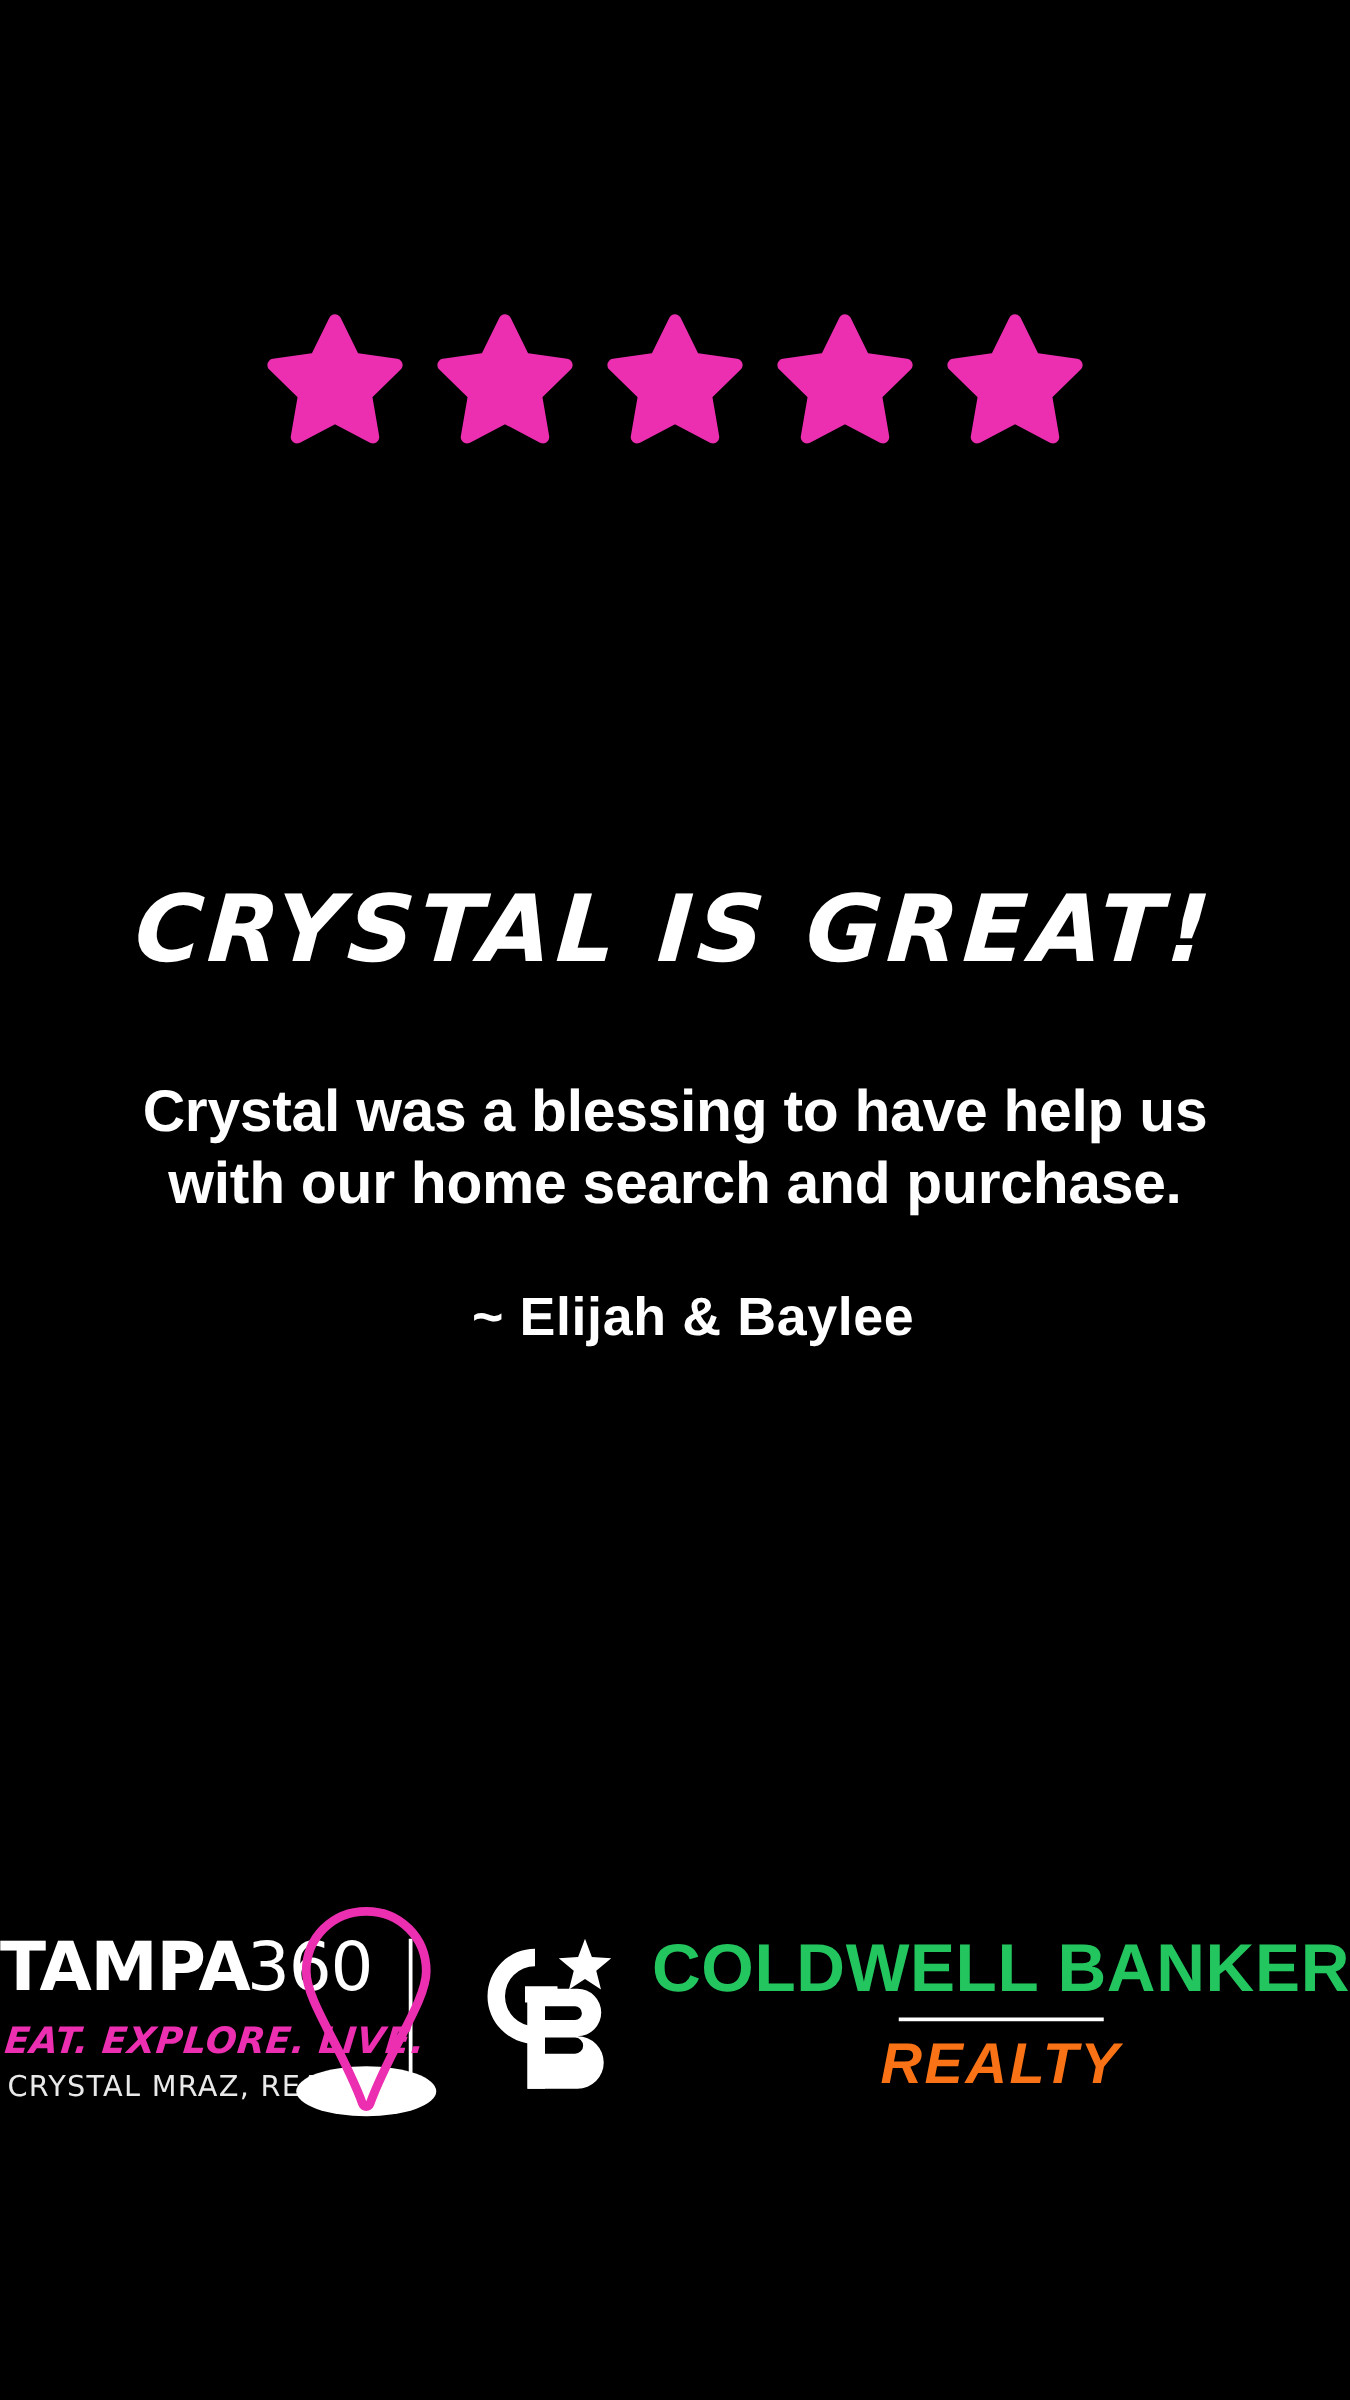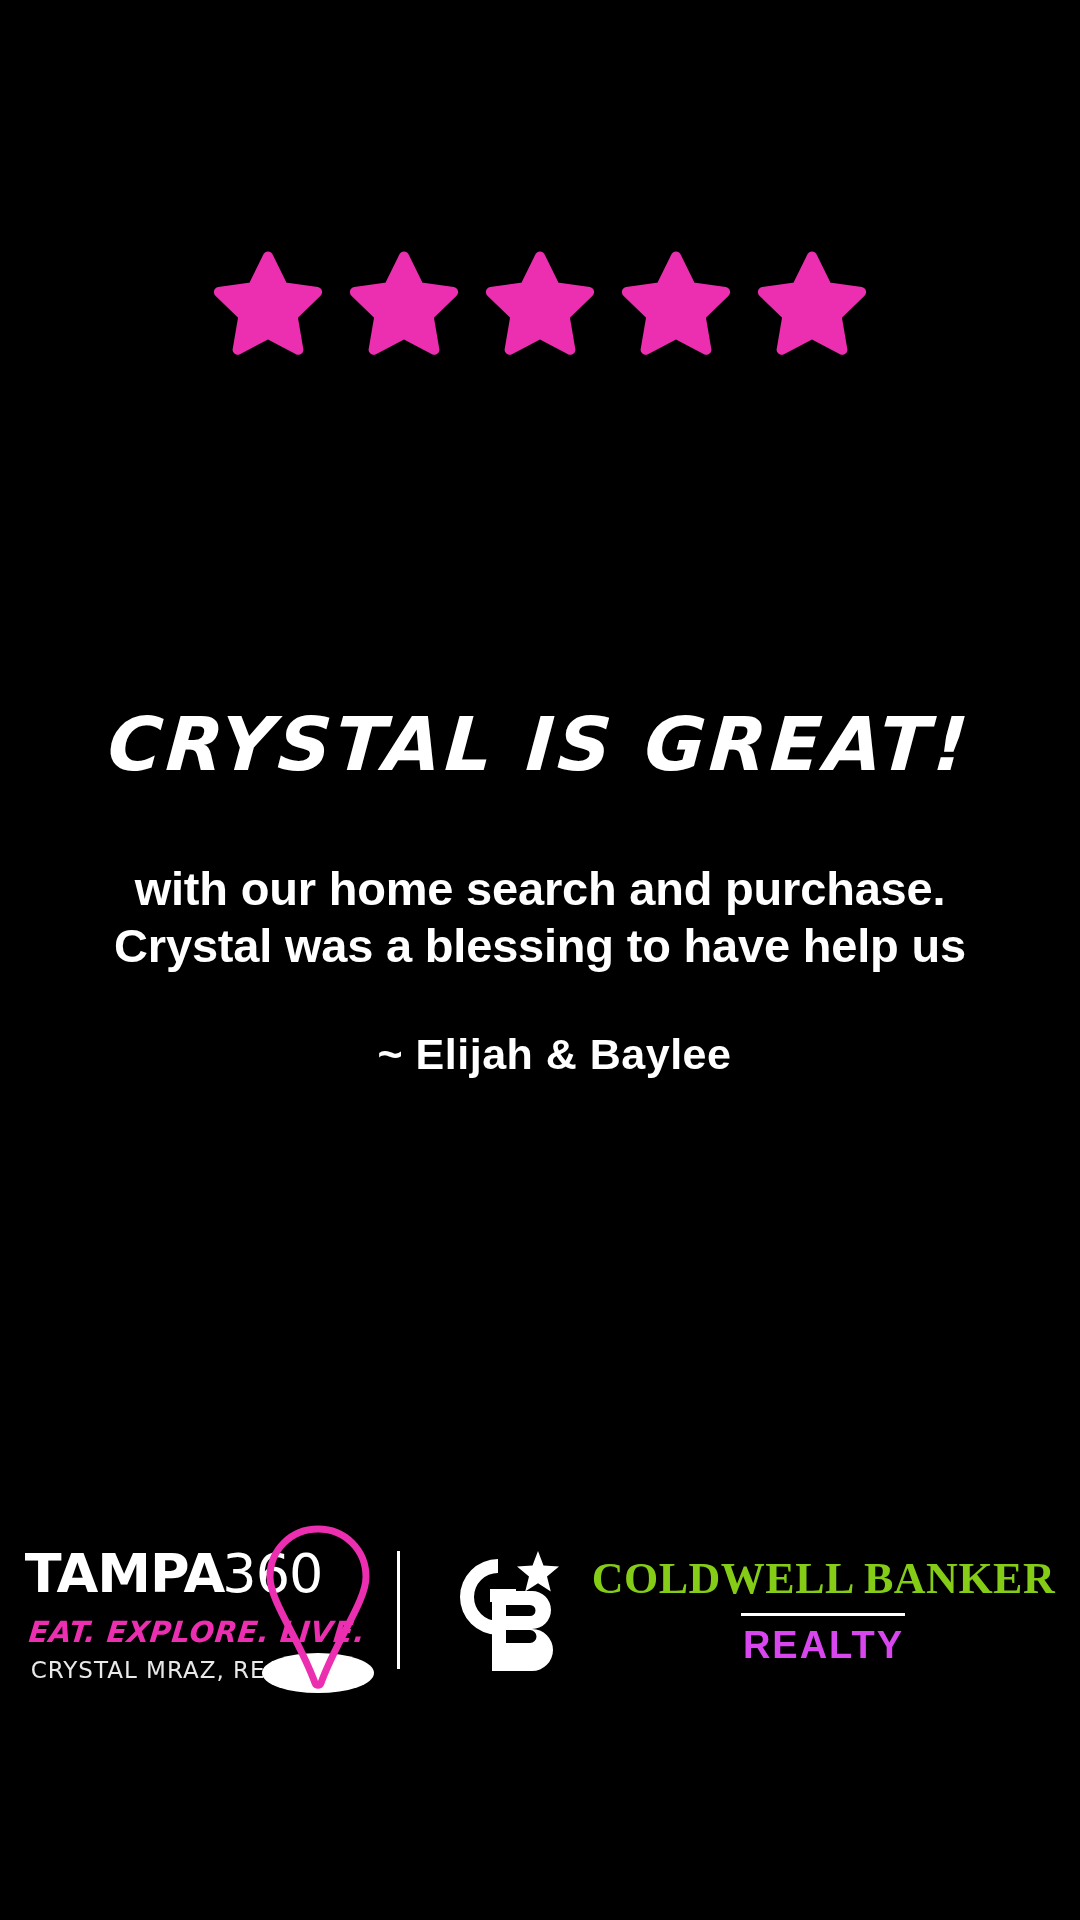--- a/index.html
+++ b/index.html
@@ -185,41 +185,42 @@
     height:150px;
   }
   .cb-mark { width:124px; height:130px; display:block; }
   .cb-text {
     display:flex;
     flex-direction:column;
     align-items:center;
     justify-content:center;
   }
   .cb-name {
-    font-family:Liberation Serif, serif;
-    font-weight:700;
-    font-size:44px;
+    font-family:Liberation Sans, sans-serif;
+    font-weight:700;
+    font-size:54px;
     letter-spacing:0.5px;
-    color:#84cc16;
+    color:#22c55e;
     line-height:1;
     white-space:nowrap;
   }
   .cb-rule {
     width:164px;
     height:3px;
     background:#ffffff;
     margin:12px 0 10px 0;
   }
   .cb-sub {
     font-family:"Liberation Sans", sans-serif;
     font-weight:700;
-    font-size:38px;
+    font-size:46px;
     letter-spacing:2px;
-    color:#d946ef;
+    color:#f97316;
     line-height:1;
+    font-style:italic;
   }
 </style>
 </head>
 <body>
 
 <div class="canvas">
 
   <div class="star-rating">
     <svg class="star" viewBox="0 0 100 100" aria-hidden="true">
       <path fill="#ec2fb0" stroke="#ec2fb0" stroke-width="9" stroke-linejoin="round" d="M50 12 L63.5 39.4 L93.8 43.8 L71.9 65.1 L77.1 95.3 L50 81 L22.9 95.3 L28.1 65.1 L6.2 43.8 L36.5 39.4 Z"></path>
@@ -234,22 +235,22 @@
       <path fill="#ec2fb0" stroke="#ec2fb0" stroke-width="9" stroke-linejoin="round" d="M50 12 L63.5 39.4 L93.8 43.8 L71.9 65.1 L77.1 95.3 L50 81 L22.9 95.3 L28.1 65.1 L6.2 43.8 L36.5 39.4 Z"></path>
     </svg>
     <svg class="star" viewBox="0 0 100 100" aria-hidden="true">
       <path fill="#ec2fb0" stroke="#ec2fb0" stroke-width="9" stroke-linejoin="round" d="M50 12 L63.5 39.4 L93.8 43.8 L71.9 65.1 L77.1 95.3 L50 81 L22.9 95.3 L28.1 65.1 L6.2 43.8 L36.5 39.4 Z"></path>
     </svg>
   </div>
 
   <div class="headline">Crystal is great!</div>
 
   <div class="quote">
+    <div>Crystal was a blessing to have help us</div>
     <div>with our home search and purchase.</div>
-    <div>Crystal was a blessing to have help us</div>
   </div>
 
   <div class="attribution">~ Elijah &amp; Baylee</div>
 
   <div class="footer">
 
     <div class="tampa-logo">
       <div class="tampa-wordmark">
         <span class="tampa-word">TAMPA</span>
           <span class="tampa-360">360</span>

